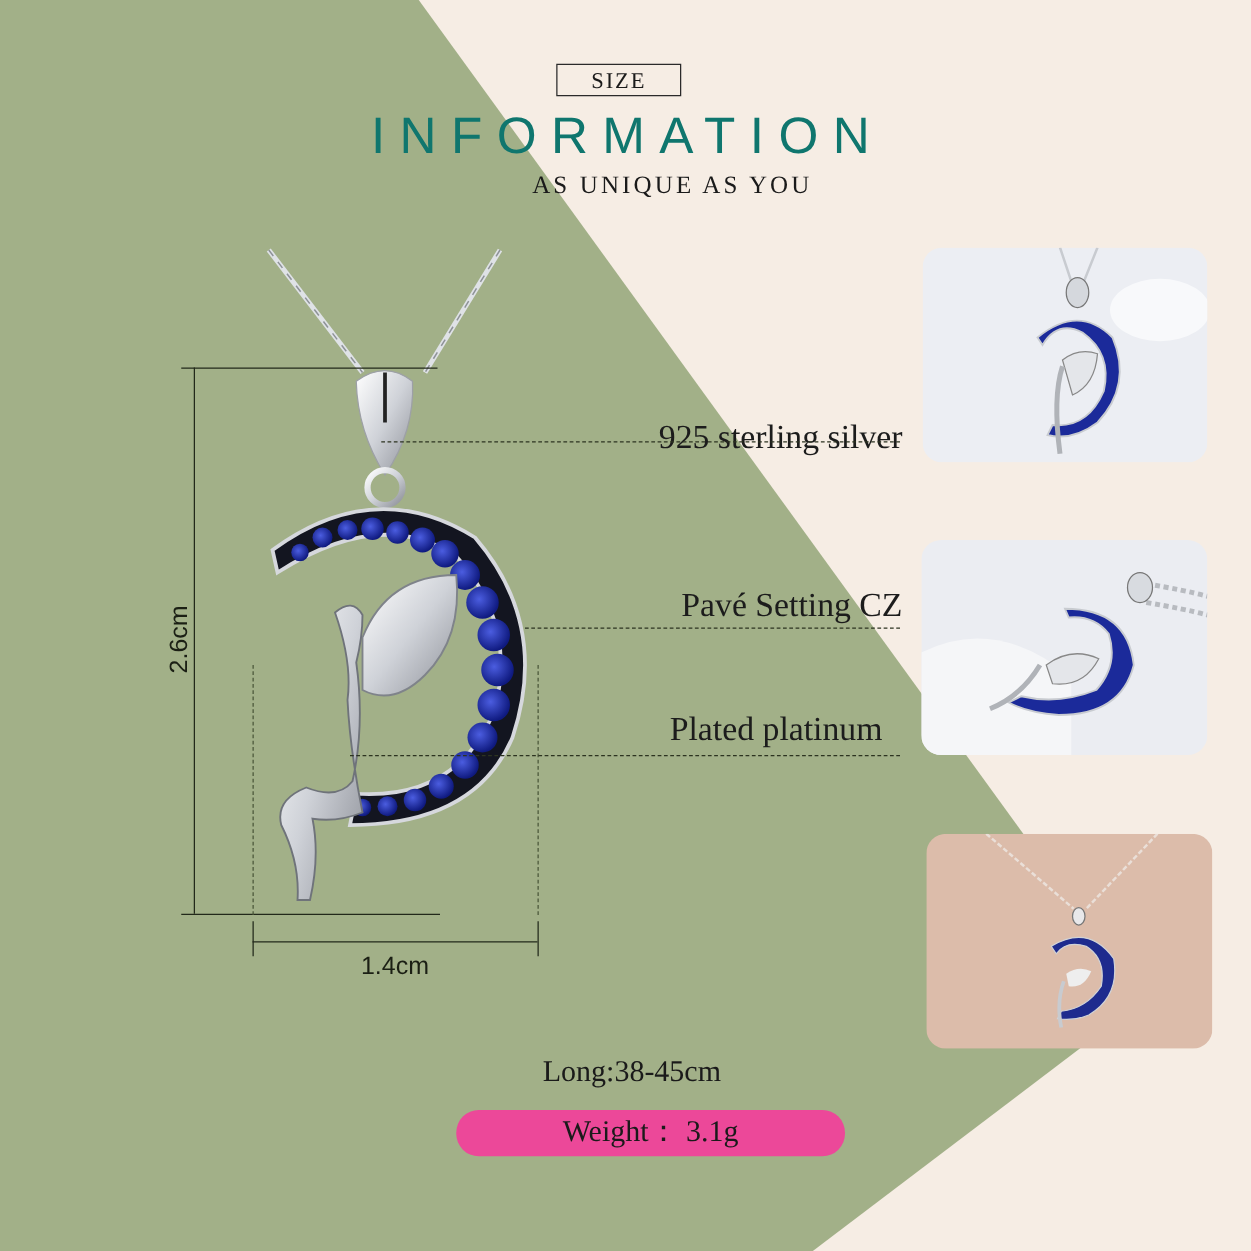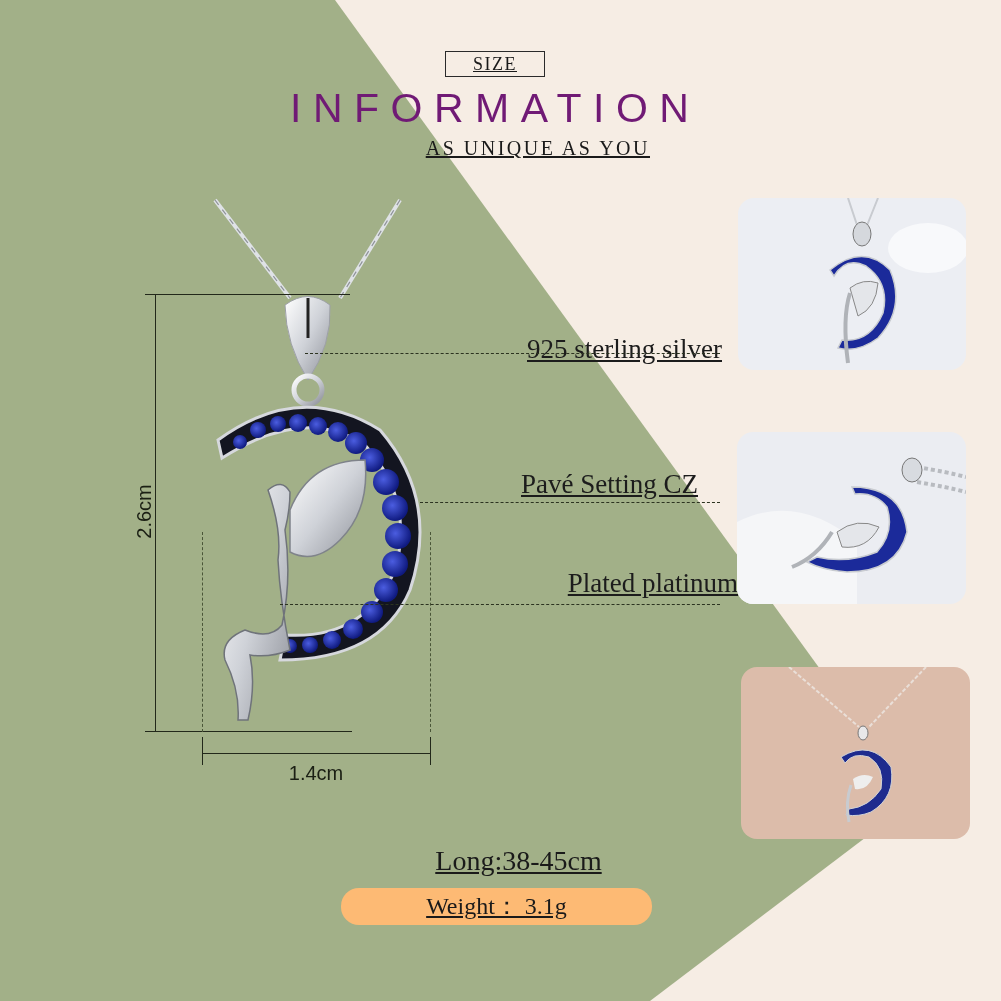--- a/index.html
+++ b/index.html
@@ -1,37 +1,37 @@
 <!DOCTYPE html>
 <html><head>
 <meta charset="utf-8">
 <style>
   html, body { margin: 0; padding: 0; }
   body { width: 1001px; height: 1001px; position: relative; overflow: hidden; background: #f6ede4; }
   .bg-green { position: absolute; left: 0; top: 0; width: 1001px; height: 1001px; }
-  .serif { font-family: "Liberation Serif", "DejaVu Serif", serif; color: #1a1a1a; text-decoration: underline; }
+  .serif { font-family: "Liberation Serif", "DejaVu Serif", serif; color: #1a1a1a; }
   .sans { font-family: "Liberation Sans", "DejaVu Sans", sans-serif; color: #1b1f14; }
 
   .size-box { position: absolute; left: 445px; top: 51px; width: 100px; height: 26px; border: 1.5px solid #2a2a2a; box-sizing: border-box; text-align: center; font-size: 18px; line-height: 24px; letter-spacing: 1.5px; }
-  .title { position: absolute; left: 290px; top: 84px; width: 424px; text-align: left; font-size: 41px; letter-spacing: 11.5px; line-height: 48px; color: #701a75; }
+  .title { position: absolute; left: 290px; top: 84px; width: 424px; text-align: center; font-size: 41px; letter-spacing: 11.5px; line-height: 48px; color: #0f766e; }
   .subtitle { position: absolute; left: 350px; top: 136px; width: 300px; text-align: right; font-size: 20px; letter-spacing: 2.5px; line-height: 24px; }
 
   .dim-line { position: absolute; background: #22281a; }
   .dash-h { position: absolute; height: 0; border-top: 1.2px dashed #2c3320; }
   .dash-v { position: absolute; width: 0; border-left: 1.2px dashed #4a5638; }
   .dim-label { position: absolute; font-size: 20px; }
   .dim-label.rot { transform: rotate(-90deg); transform-origin: center; }
 
   .feat-label { position: absolute; font-size: 27px; text-align: right; line-height: 30px; color: #1c1c1c; }
 
   .thumb { position: absolute; border-radius: 16px; overflow: hidden; }
   .thumb svg { width: 100%; height: 100%; display: block; }
 
-  .long-text { position: absolute; left: 363px; top: 845px; width: 311px; text-align: center; font-size: 28px; }
-  .weight-pill { position: absolute; left: 341px; top: 888px; width: 311px; height: 37px; border-radius: 18px; background: #fdba74; text-align: center; font-size: 24px; line-height: 37px; }
+  .long-text { position: absolute; left: 350px; top: 845px; width: 311px; text-align: center; font-size: 24px; }
+  .weight-pill { position: absolute; left: 365px; top: 888px; width: 311px; height: 37px; border-radius: 18px; background: #ec4899; text-align: center; font-size: 24px; line-height: 37px; }
   .pendant { position: absolute; left: 190px; top: 180px; width: 260px; height: 560px; }
 </style>
 </head>
 <body>
 
 <svg class="bg-green" viewBox="0 0 1001 1001">
   <polygon points="0,0 335,0 915,800 650,1001 0,1001" fill="#a2b088"></polygon>
 </svg>
 
 <div class="size-box serif">SIZE</div>
@@ -99,24 +99,24 @@
 <div class="dash-v" style="left:202px; top:532px; height:200px;"></div>
 <div class="dash-v" style="left:430px; top:532px; height:200px;"></div>
 <div class="dim-line" style="left:202px; top:753px; width:228px; height:1.2px;"></div>
 <div class="dim-line" style="left:202px; top:737px; width:1.2px; height:28px;"></div>
 <div class="dim-line" style="left:430px; top:737px; width:1.2px; height:28px;"></div>
 <div class="dim-label sans" style="left:266px; top:762px; width:100px; text-align:center;">1.4cm</div>
 
 <div class="feat-label serif" style="left:420px; top:318px; width:302px;margin-top:16px;">925 sterling silver</div>
 <div class="dash-h" style="left:305px; top:353px; width:415px;"></div>
 
-<div class="feat-label serif" style="left:396px; top:469px; width:302px;">Pavé Setting CZ</div>
+<div class="feat-label serif" style="left:420px; top:469px; width:302px;">Pavé Setting CZ</div>
 <div class="dash-h" style="left:420px; top:502px; width:300px;"></div>
 
-<div class="feat-label serif" style="left:436px; top:568px; width:302px;">Plated platinum</div>
+<div class="feat-label serif" style="left:404px; top:568px; width:302px;">Plated platinum</div>
 <div class="dash-h" style="left:280px; top:604px; width:440px;"></div>
 
 <div class="thumb" style="left:738px; top:198px; width:228px; height:172px;">
   <svg viewBox="0 0 228 172">
     <rect width="228" height="172" fill="#eceef3"></rect>
     <ellipse cx="190" cy="50" rx="40" ry="25" fill="#f8f9fb"></ellipse>
     <path d="M110 0 L120 30 M140 0 L128 30" stroke="#c8cbd0" stroke-width="2"></path>
     <ellipse cx="124" cy="36" rx="9" ry="12" fill="#d5d8dd" stroke="#777" stroke-width="1"></ellipse>
     <path d="M92 72 Q125 45 152 72 Q168 110 140 140 Q120 155 100 150 L104 142 Q132 145 145 115 Q152 85 128 68 Q108 58 96 78 Z" fill="#1b2a9a" stroke="#c8cbd0" stroke-width="1.5"></path>
     <path d="M112 90 Q125 80 140 85 Q138 110 120 118 Z" fill="#e4e6ea" stroke="#888" stroke-width="1"></path>

